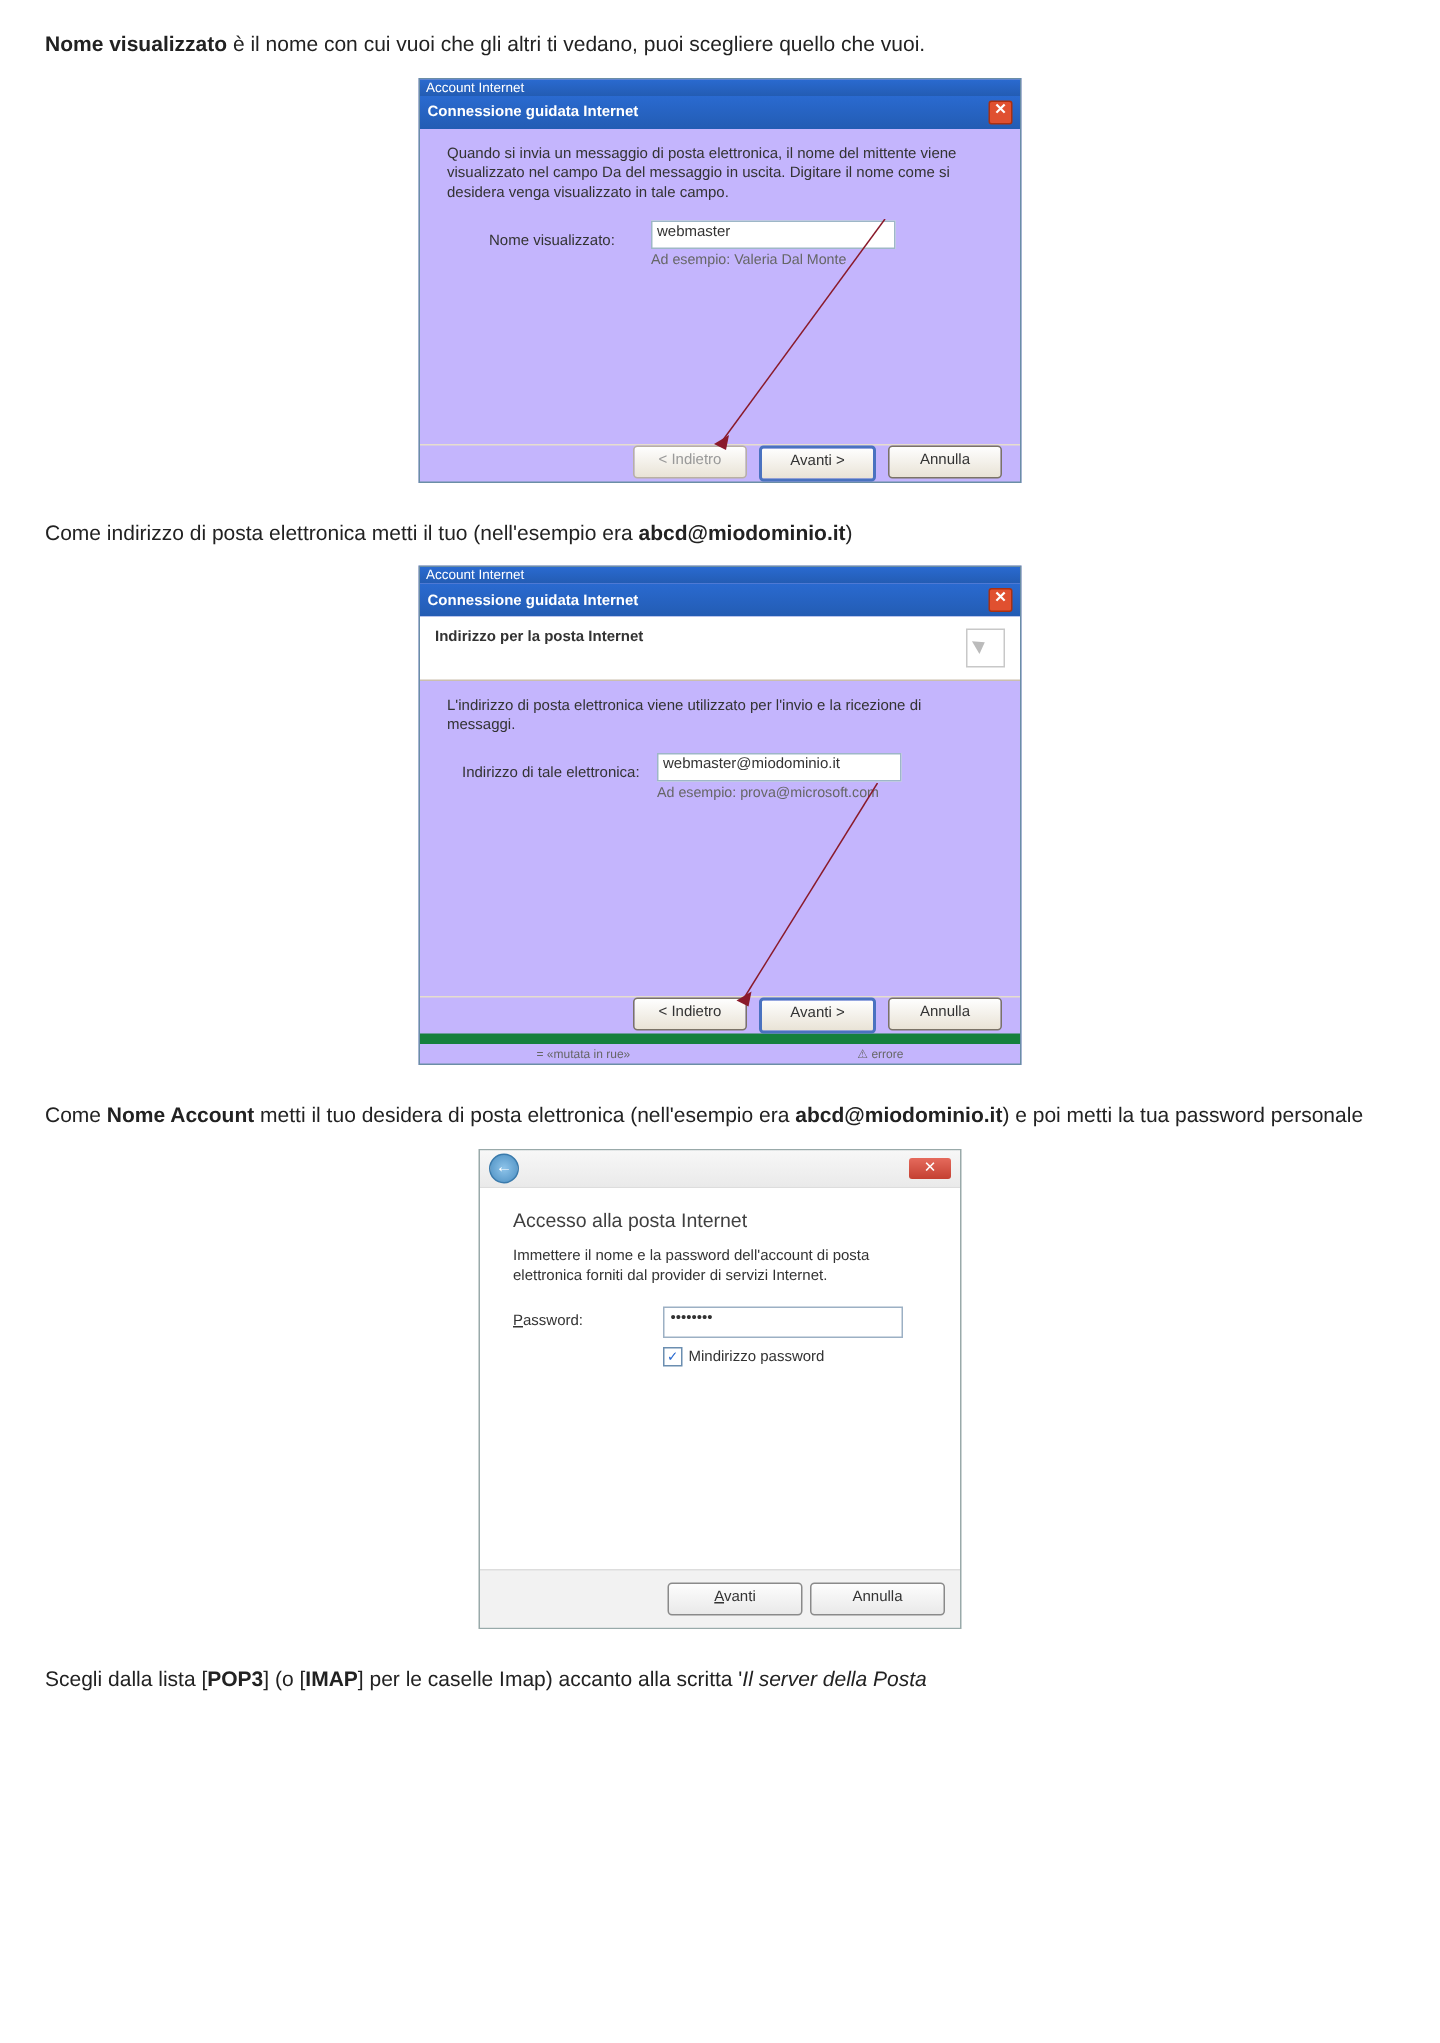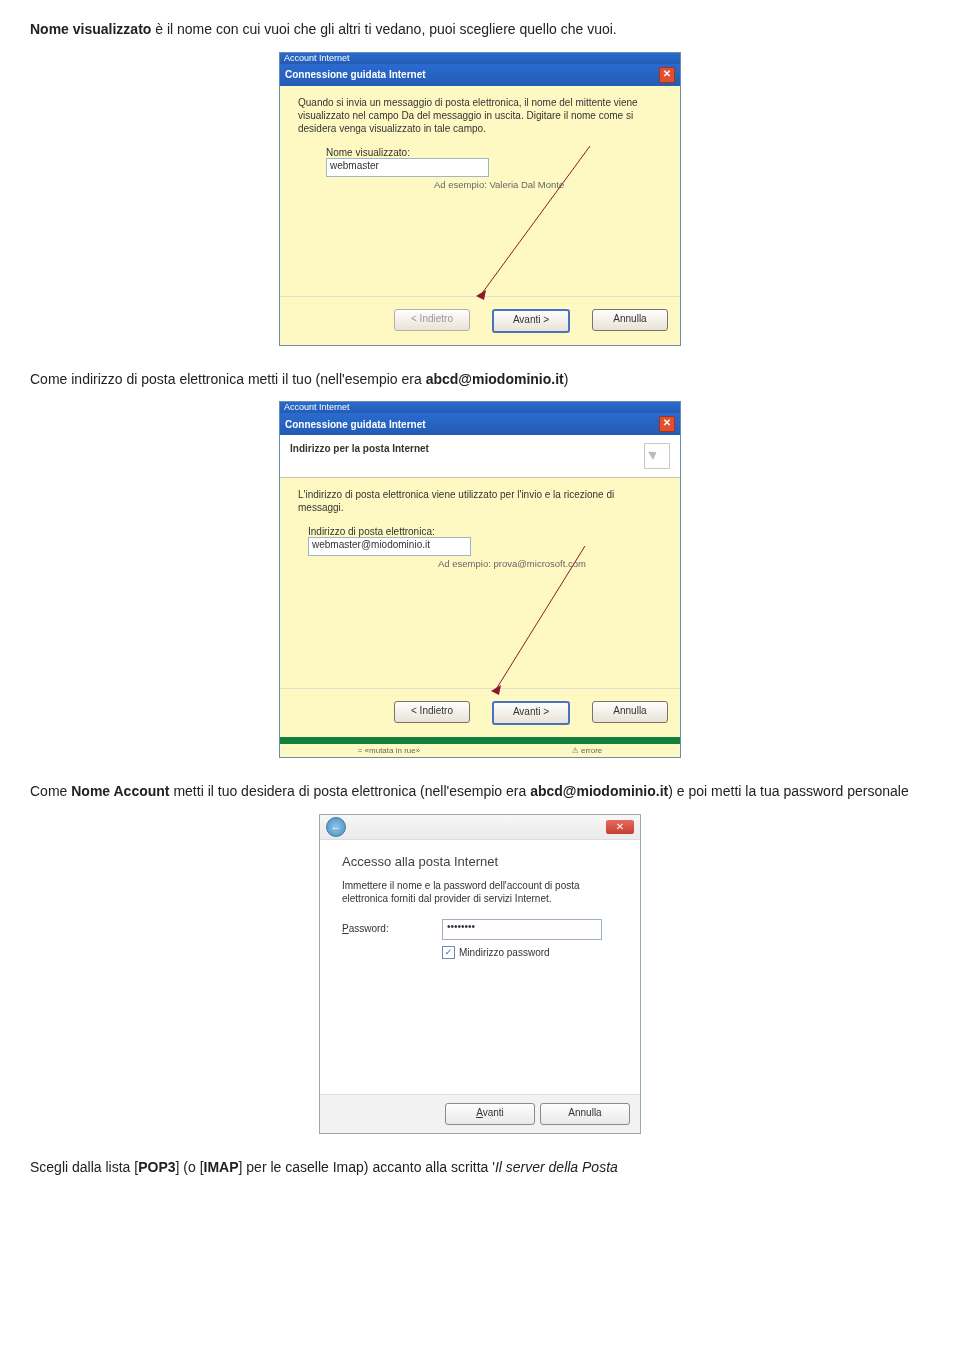--- a/index.html
+++ b/index.html
@@ -26,21 +26,21 @@
   }
   
   .wizard-wrap {
     margin: 10px auto 24px auto;
     display: flex;
     justify-content: center;
   }
   .wizard {
     width: 400px;
     border: 1px solid #6b8ea6;
-    background: #fef9c3;
+    background: #c4b5fd;
     font-family: Tahoma, Verdana, sans-serif;
     font-size: 10px;
     color: #333;
     position: relative;
   }
   .wizard .title-strip {
     height: 11px;
     background: linear-gradient(#2a6ad0,#235cb3);
     color: #fff;
     font-size: 9px;
@@ -101,46 +101,45 @@
     padding: 10px 18px;
     min-height: 190px;
     position: relative;
   }
   .wizard .description {
     margin-bottom: 12px;
     line-height: 1.3;
   }
   .form-row {
     display: flex;
-    align-items: flex-start;
+    align-items: flex-end;
     margin: 10px 0 2px 28px;
-    flex-direction: column;
   }
   .form-row .label {
     width: 108px;
     text-align: left;
   }
   .form-row .input {
     border: 1px solid #9eb7c7;
     background: #fff;
     height: 15px;
     width: 155px;
     padding: 1px 3px;
     font-size: 10px;
   }
   .example-line {
     margin-left: 136px;
     color: #666;
     font-size: 9.5px;
   }
   .wizard .footer-area {
-    padding: 12px 12px;
+    padding: 0 12px;
     display: flex;
     justify-content: flex-end;
-    gap: 22px;
+    gap: 8px;
     border-top: 1px solid #e6ddce;
   }
   .wizard .btn {
     height: 20px;
     min-width: 62px;
     border: 1px solid #7a7367;
     border-radius: 3px;
     background: linear-gradient(#fefefe,#e9e3d6);
     font-size: 10px;
     text-align: center;
@@ -324,21 +323,21 @@
       <span>Connessione guidata Internet</span>
       <span class="close-btn">✕</span>
     </div>
     <div class="header-area">
       <span class="header-title">Indirizzo per la posta Internet</span>
       <span class="cursor-icon"></span>
     </div>
     <div class="body-area">
       <div class="description">L'indirizzo di posta elettronica viene utilizzato per l'invio e la ricezione di messaggi.</div>
       <div class="form-row" style="margin-left:10px;">
-        <span class="label" style="width:130px;">Indirizzo di posta elettronica:</span>
+        <span class="label" style="width:130px;">Indirizzo di tale elettronica:</span>
         <span class="input">webmaster@miodominio.it</span>
       </div>
       <div class="example-line" style="margin-left:140px;">Ad esempio: prova@microsoft.com</div>
       <svg class="arrow-line" style="left:205px;top:68px;width:110px;height:150px;">
         <line x1="100" y1="0" x2="10" y2="145" stroke="#8a1a2a" stroke-width="1"></line>
         <polygon points="6,145 16,139 14,149" fill="#8a1a2a"></polygon>
       </svg>
     </div>
     <div class="footer-area">
       <span class="btn">&lt; Indietro</span>

